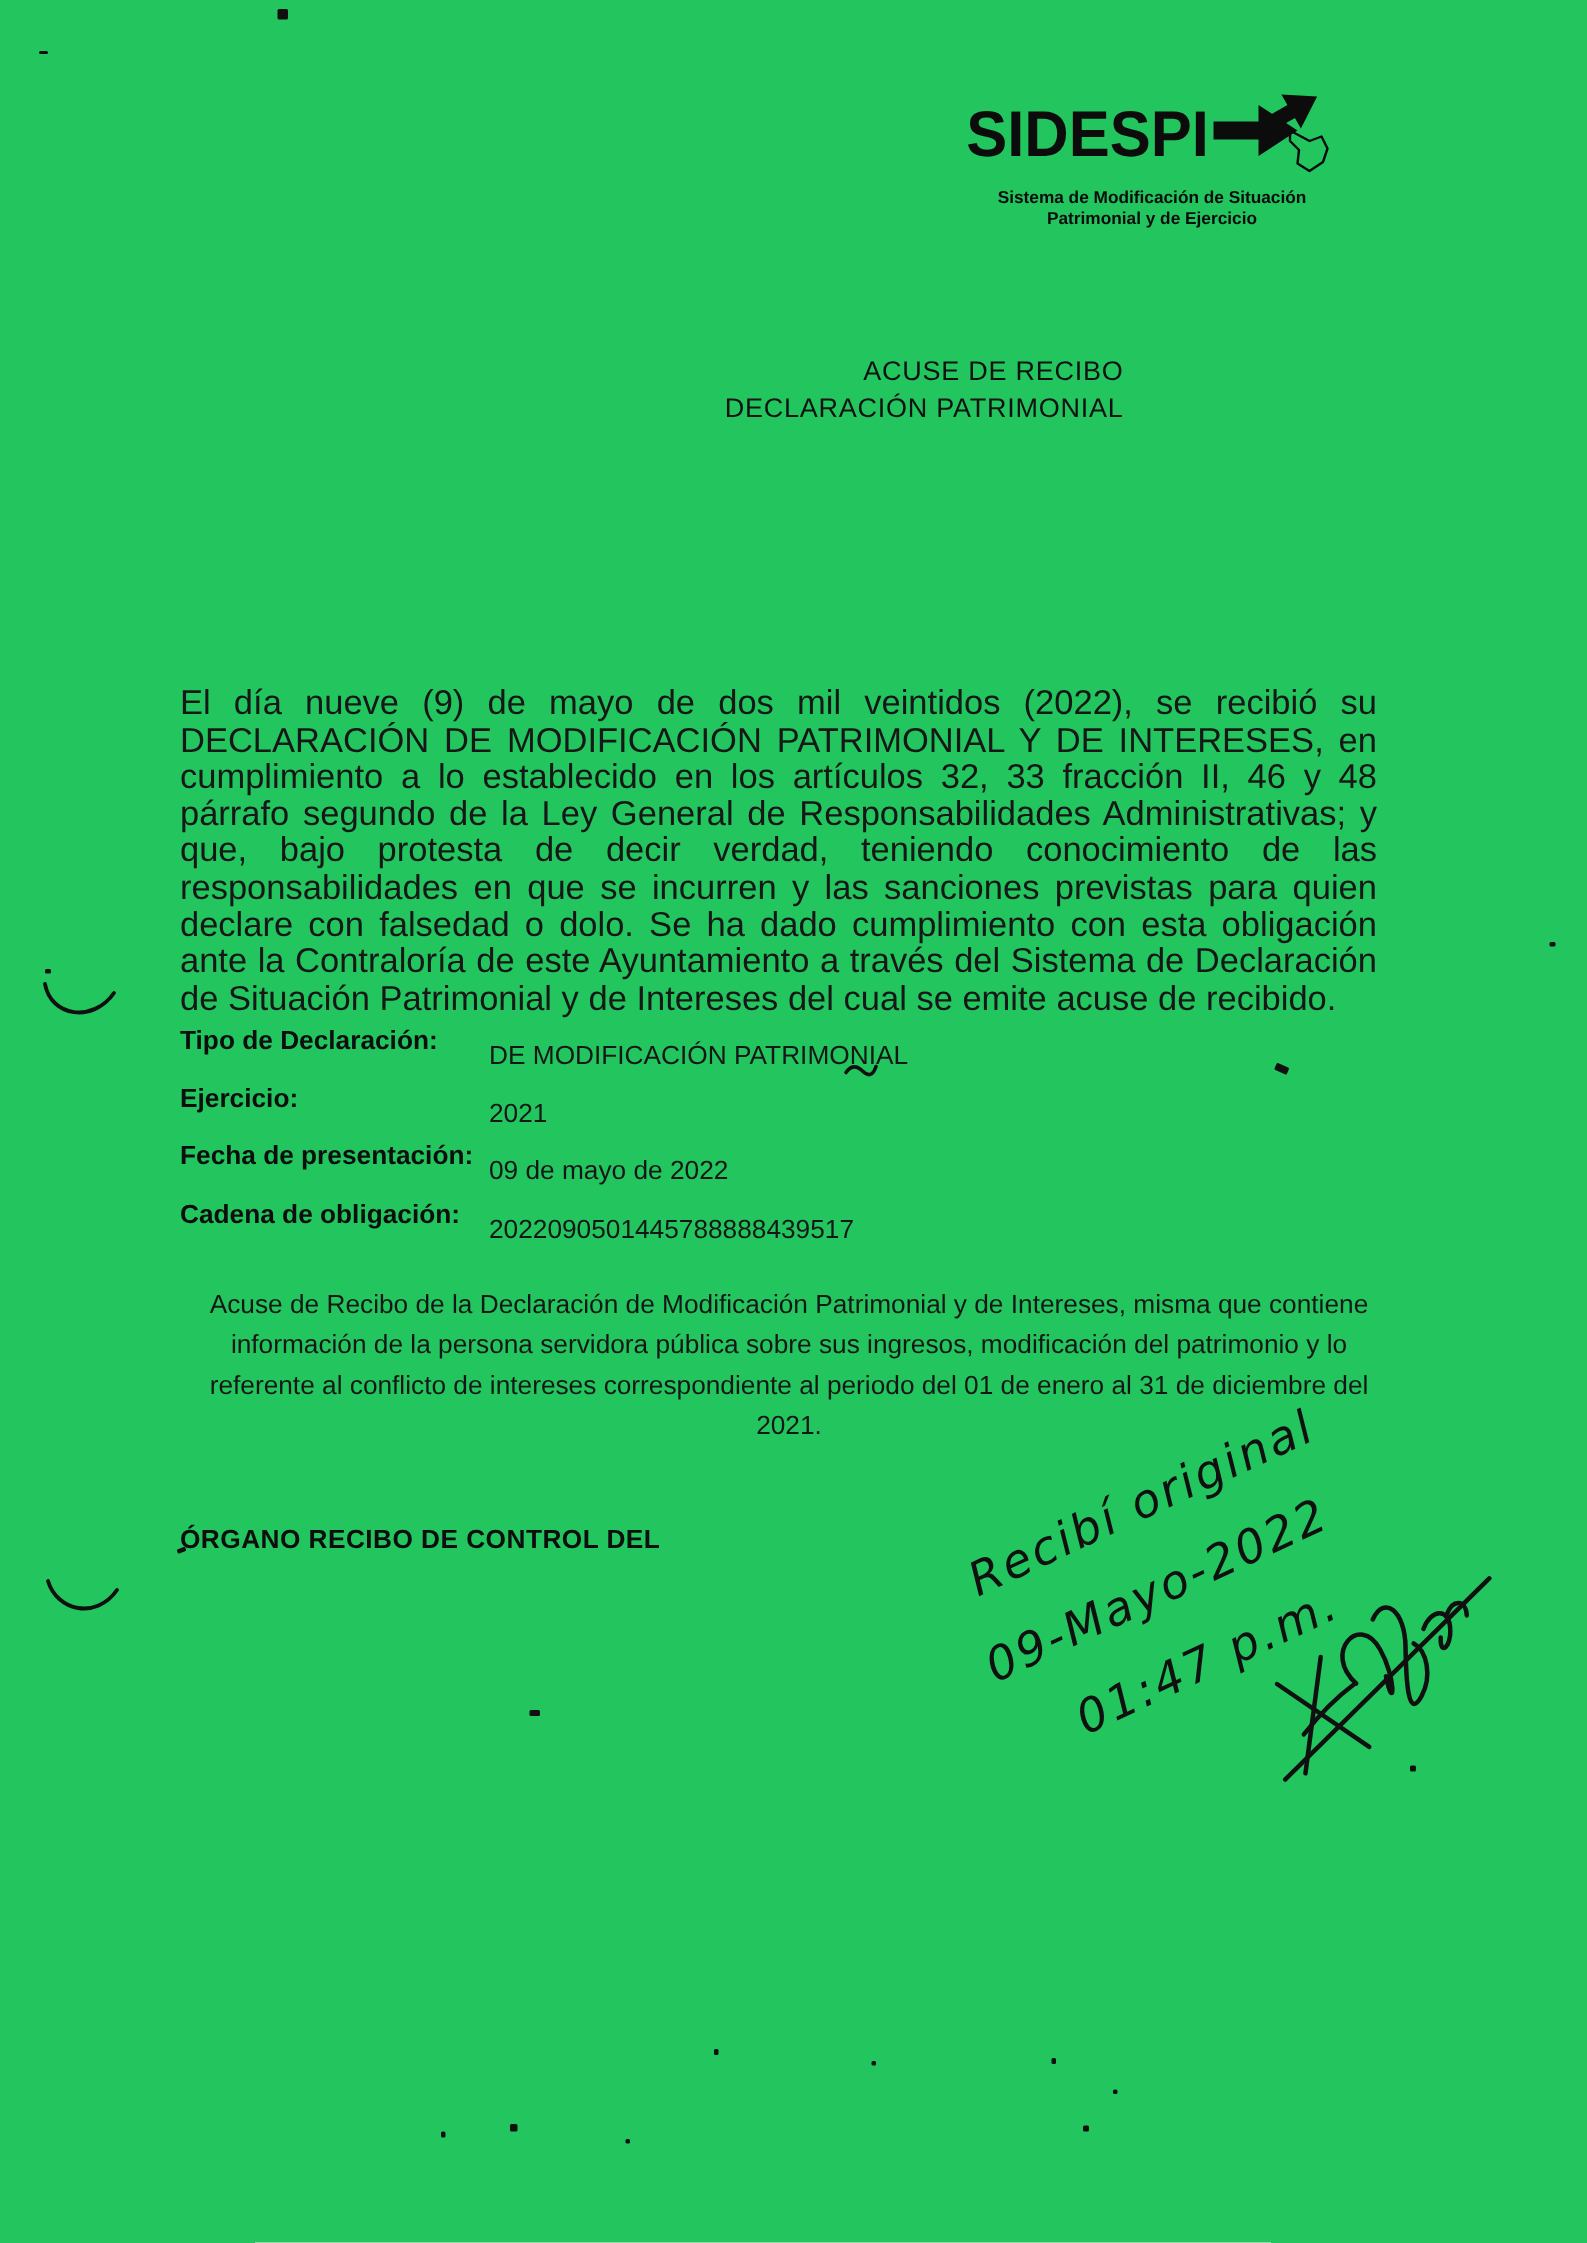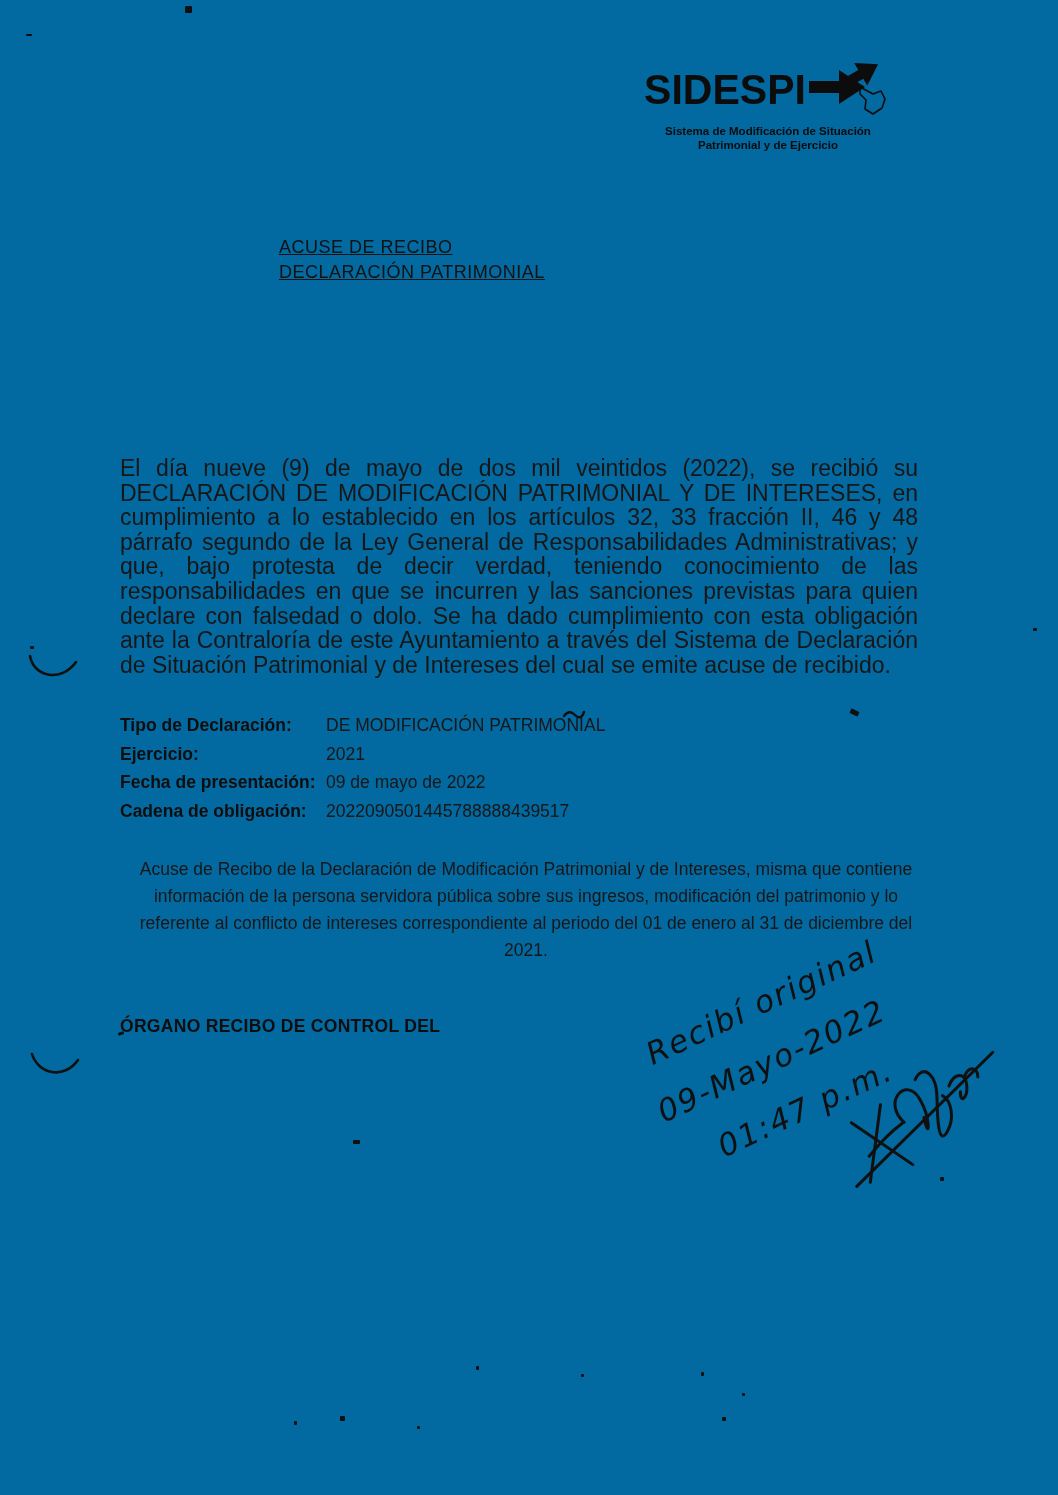--- a/index.html
+++ b/index.html
@@ -2,21 +2,21 @@
 <html><head>
 <meta charset="utf-8">
 <style>
   * { box-sizing: border-box; }
   html, body { margin: 0; padding: 0; background: #e8e8e8; }
   .page {
     position: relative;
     width: 1058px;
     height: 1495px;
     margin: 0 auto;
-    background: #0369a1;
+    background: #22c55e;
     overflow: hidden;
     font-family: "Liberation Sans", sans-serif;
     color: #151515;
   }
   .abs { position: absolute; }
 
   
   .logo-wrap { left: 648px; top: 55px; width: 240px; text-align: center; }
   .logo-row { display: flex; align-items: center; justify-content: center; }
   .logo-brand {
@@ -29,37 +29,37 @@
   .logo-arrow { margin-left: 2px; margin-top: -8px; }
   .logo-tagline {
     font-size: 11.5px;
     font-weight: bold;
     line-height: 14px;
     color: #0c0c0c;
     margin-top: 1px;
   }
 
   
-  .doc-title { left: 279px; top: 235px; width: 470px; text-align: left;
-    font-size: 18px; line-height: 25px; letter-spacing: 0.5px; color: #121212; text-decoration: underline; }
+  .doc-title { left: 279px; top: 235px; width: 470px; text-align: right;
+    font-size: 18px; line-height: 25px; letter-spacing: 0.5px; color: #121212; }
 
   
   .recipient { left: 120px; top: 385px; font-weight: bold; font-size: 18px; line-height: 26px; color: #0e0e0e; }
 
   
   .para1 { left: 120px; top: 456px; width: 798px; font-size: 23px; line-height: 24.6px;
     text-align: justify; color: #171717; }
   .para2 { left: 120px; top: 856px; width: 812px; font-size: 17.5px; line-height: 27px;
     text-align: center; color: #171717; }
 
   
-  .fields { left: 120px; top: 716px; width: 620px; }
+  .fields { left: 120px; top: 684px; width: 620px; }
   .field-row { display: flex; margin-bottom: 9.5px; font-size: 17.5px; line-height: 19px; }
   .field-label { font-weight: bold; width: 206px; flex: none; color: #0e0e0e; }
-  .field-value { color: #171717; }
+  .field-value { color: #171717; margin-top: 10px; }
 
   
   .office-line { left: 120px; top: 1016px; font-weight: bold; font-size: 17.5px;
     letter-spacing: 0.3px; color: #0e0e0e; }
 
   
   .handwriting {
     left: 636px; top: 1030px; width: 430px;
     transform: rotate(-25deg);
     transform-origin: left top;

